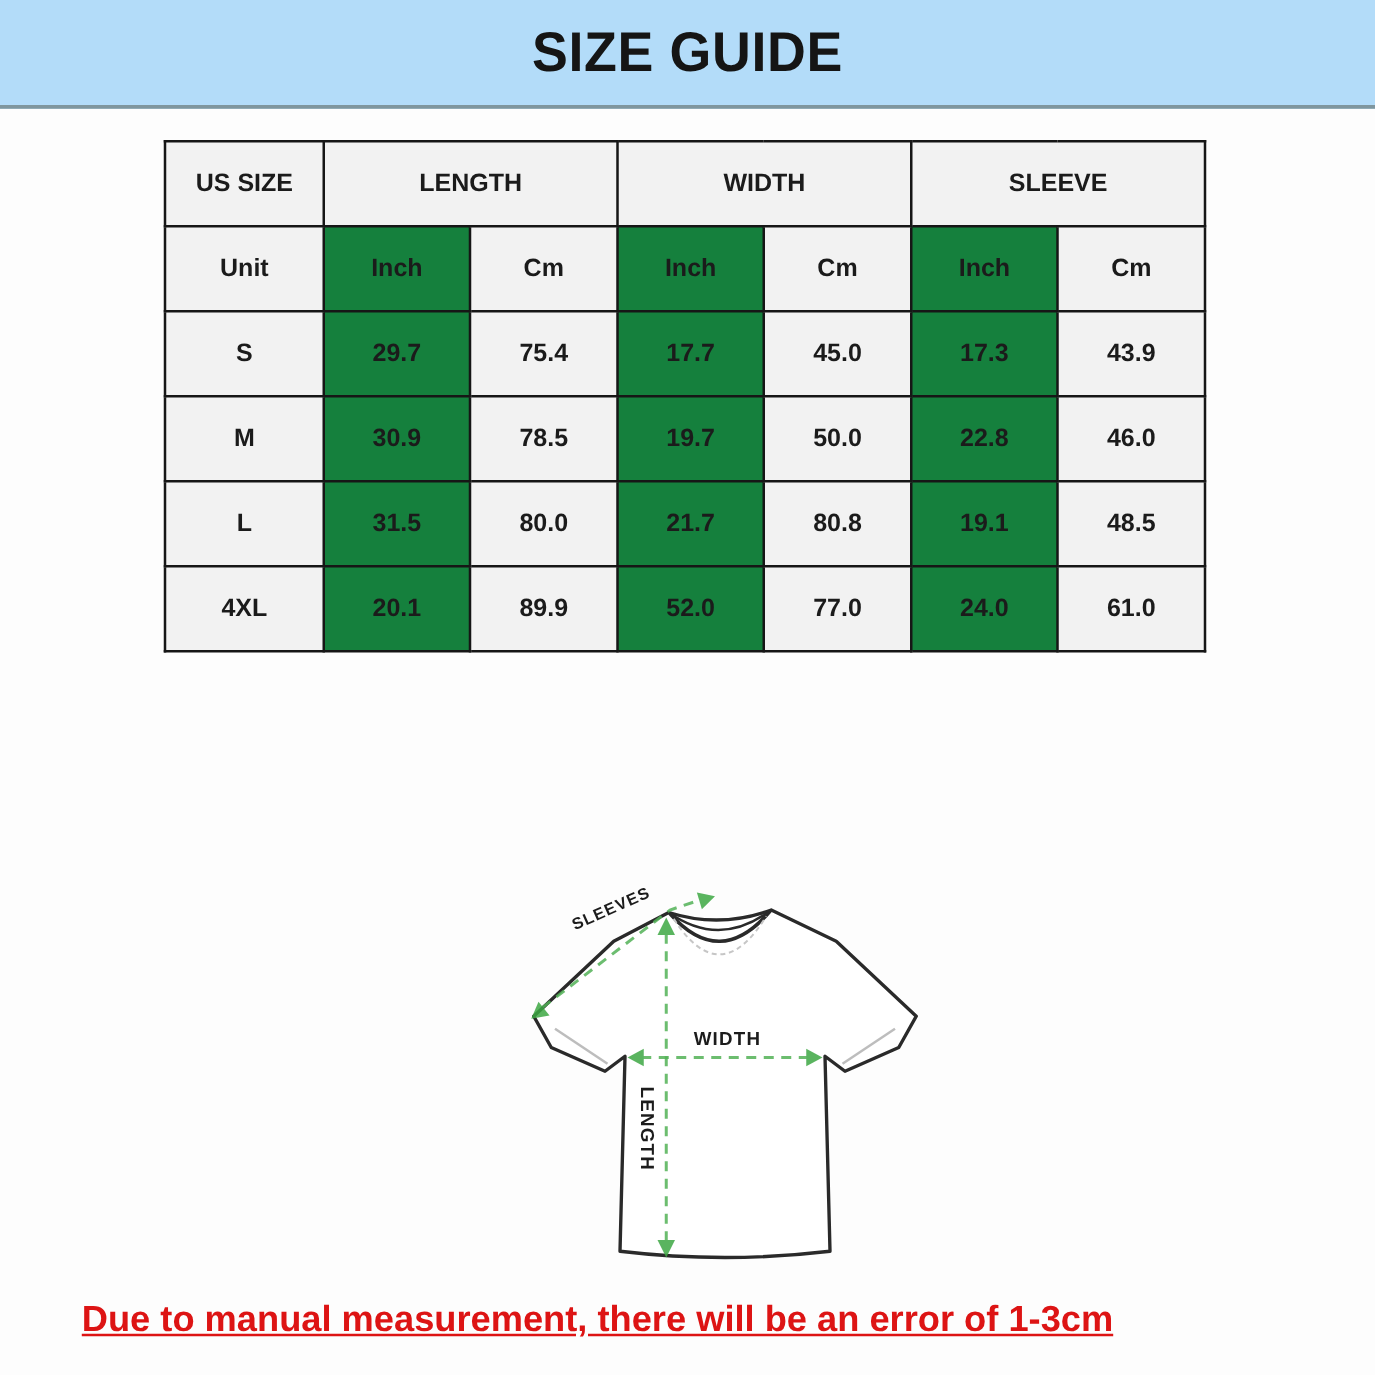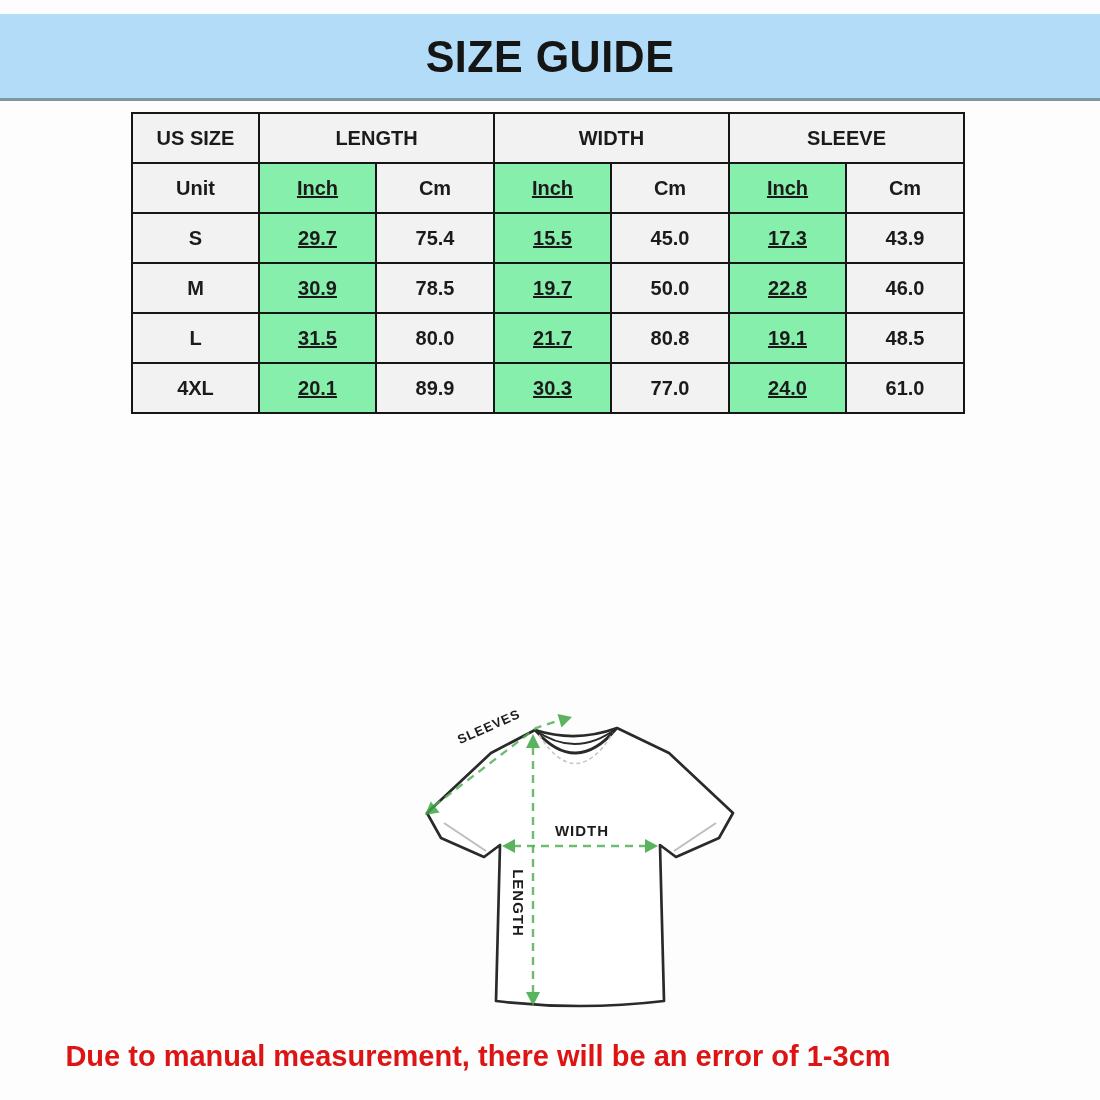--- a/index.html
+++ b/index.html
@@ -9,47 +9,47 @@
     background: #fdfdfd;
     font-family: "Liberation Sans", sans-serif;
     color: #111;
     overflow: hidden;
   }
   
   .banner {
     position: absolute; left: 0; top: 0; width: 1100px; height: 87px;
     background: #b3dcf9;
     border-bottom: 3px solid #7f969e;
-    display: flex; align-items: center; justify-content: center; margin-top: 14px;
+    display: flex; align-items: center; justify-content: center;
   }
   .banner h1 {
     margin: 0; font-size: 43px; font-weight: bold; letter-spacing: 0.5px;
     color: #151515; transform: scaleY(1.04);
   }
   
   .table-wrap { position: absolute; left: 131px; top: 112px; }
   table.size-table {
     border-collapse: collapse; table-layout: fixed; width: 832px;
     font-size: 20px; font-weight: bold; color: #1b1b1b;
   }
   .size-table td, .size-table th {
     border: 2.5px solid #161616; text-align: center; vertical-align: middle;
     padding: 0;
   }
-  .size-table tr { height: 50px; }
+  .size-table tr { height: 68px; }
   .bg-gray { background: #f2f2f2; }
-  .bg-white { background: #86efac; text-decoration: underline; }
+  .bg-white { background: #15803d; }
   .size-table th { font-weight: bold; }
   
   .shirt-svg { position: absolute; left: 405px; top: 688px; }
   .diagram-label { font-family: "Liberation Sans", sans-serif; font-weight: bold; fill: #1c1c1c; }
   
   .note {
     position: absolute; left: 0; top: 1040px; width: 956px;
-    text-align: center; font-size: 29px; font-weight: bold; color: #dd1414;
+    text-align: center; font-size: 29px; font-weight: bold; color: #dd1414; text-decoration: underline;
   }
 </style>
 </head>
 <body>
 
 <header class="banner">
   <h1>SIZE GUIDE</h1>
 </header>
 
 <div class="table-wrap">
@@ -76,21 +76,21 @@
       <th class="bg-gray">Cm</th>
       <th class="bg-white">Inch</th>
       <th class="bg-gray">Cm</th>
       <th class="bg-white">Inch</th>
       <th class="bg-gray">Cm</th>
     </tr>
     <tr>
       <td class="bg-gray">S</td>
       <td class="bg-white">29.7</td>
       <td class="bg-gray">75.4</td>
-      <td class="bg-white">15.5</td>
+      <td class="bg-white">17.7</td>
       <td class="bg-gray">45.0</td>
       <td class="bg-white">17.3</td>
       <td class="bg-gray">43.9</td>
     </tr>
     <tr>
       <td class="bg-gray">M</td>
       <td class="bg-white">30.9</td>
       <td class="bg-gray">78.5</td>
       <td class="bg-white">19.7</td>
       <td class="bg-gray">50.0</td>
@@ -103,21 +103,21 @@
       <td class="bg-gray">80.0</td>
       <td class="bg-white">21.7</td>
       <td class="bg-gray">80.8</td>
       <td class="bg-white">19.1</td>
       <td class="bg-gray">48.5</td>
     </tr>
     <tr>
       <td class="bg-gray">4XL</td>
       <td class="bg-white">20.1</td>
       <td class="bg-gray">89.9</td>
-      <td class="bg-white">30.3</td>
+      <td class="bg-white">52.0</td>
       <td class="bg-gray">77.0</td>
       <td class="bg-white">24.0</td>
       <td class="bg-gray">61.0</td>
     </tr>
   </tbody>
     </table>
 </div>
 
 <svg class="shirt-svg" width="400" height="332" viewBox="405 688 400 332" xmlns="http://www.w3.org/2000/svg">
 

